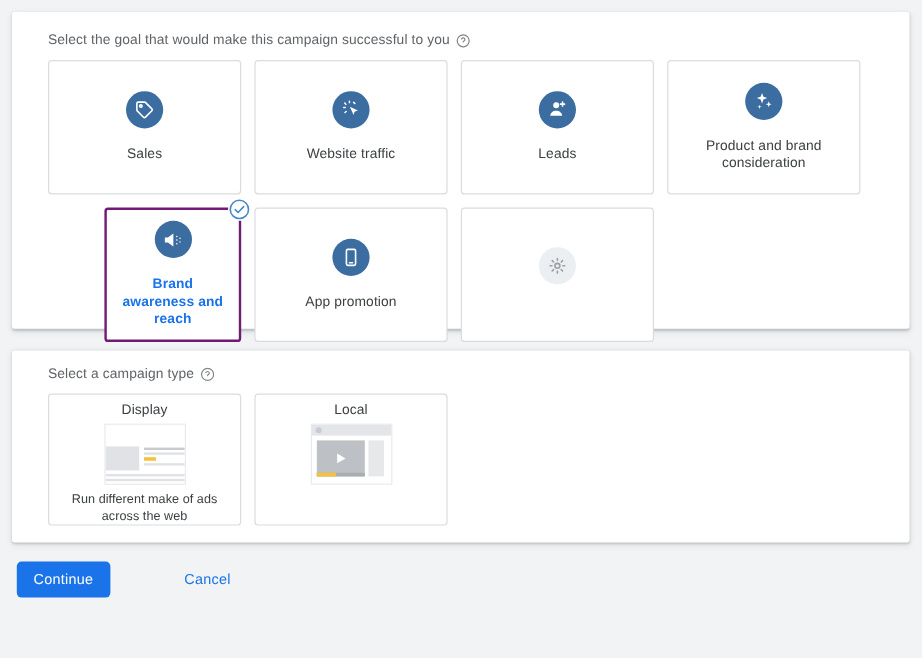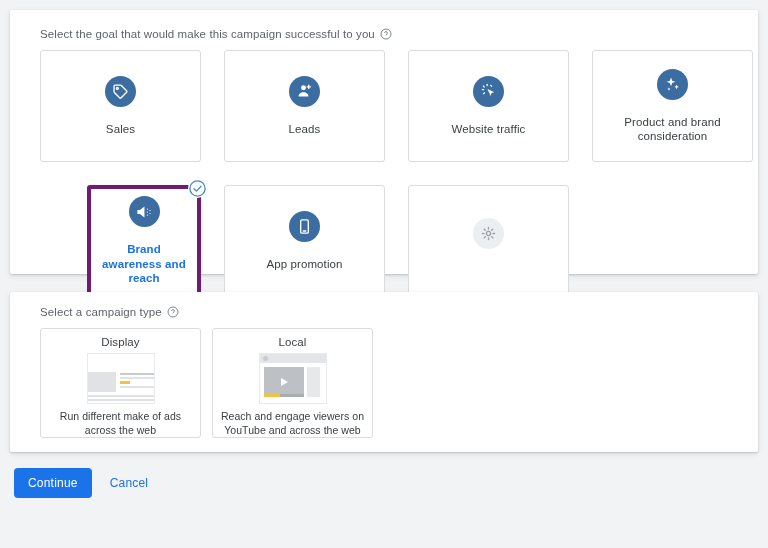--- a/index.html
+++ b/index.html
@@ -41,38 +41,38 @@
     display: inline-block;
     position: relative;
     flex: none;
   }
   .help-icon svg { display: block; }
 
   
   .goal-grid {
     display: grid;
     grid-template-columns: repeat(4, 161px);
-    gap: 23px;
+    gap: 11px;
     margin-left: 14px;
   }
   .goal-card {
     position: relative;
     height: 112px;
     border: 1px solid #dadce0;
     border-radius: 3px;
     background: #fff;
     display: flex;
     flex-direction: column;
     align-items: center;
     justify-content: center;
     cursor: pointer;
     padding: 6px 8px;
   }
   .goal-card.selected {
-    border: 4px solid #701a75;
+    border: 2px solid #701a75;
     border-radius: 3px;
     margin-left: 47px;
   }
   .goal-icon {
     width: 31px; height: 31px;
     border-radius: 50%;
     background: #3c6da0;
     display: flex;
     align-items: center;
     justify-content: center;
@@ -185,20 +185,21 @@
   }
   .btn-text {
     background: none;
     border: none;
     color: #1a73e8;
     font-size: 12px;
     font-family: "Liberation Sans", sans-serif;
     cursor: pointer;
     padding: 8px 6px;
     letter-spacing: .2px;
+    margin-left: 44px;
   }
 </style>
 </head>
 <body>
 
 <div class="page">
 
   <div class="panel panel-goal">
 
     <div class="section-label">
@@ -220,41 +221,41 @@
             <path d="M20.6 13.1 13 20.7a1.6 1.6 0 0 1-2.3 0l-7.4-7.4a1.6 1.6 0 0 1-.4-1V4.6A1.6 1.6 0 0 1 4.5 3h7.6c.4 0 .8.2 1.1.5l7.4 7.4a1.6 1.6 0 0 1 0 2.2z"></path>
             <circle cx="7.6" cy="7.6" r="1.4"></circle>
           </svg>
         </span>
         <span class="goal-label">Sales</span>
       </div>
 
       <div class="goal-card">
         <span class="goal-icon">
           <svg width="18" height="18" viewBox="0 0 24 24" fill="#ffffff">
-            <circle cx="10" cy="7.6" r="3.3"></circle>
-            <path d="M3.4 19.2c0-3.3 3-5.6 6.6-5.6s6.6 2.3 6.6 5.6z"></path>
-            <rect x="16.2" y="3.2" width="1.7" height="6.2" rx="0.8"></rect>
-            <rect x="13.9" y="5.5" width="6.2" height="1.7" rx="0.8"></rect>
-          </svg>
-        </span>
-        <span class="goal-label">Leads</span>
-      </div>
-
-      <div class="goal-card">
-        <span class="goal-icon">
-          <svg width="18" height="18" viewBox="0 0 24 24" fill="#ffffff">
             <path d="M10 9.4l9 4.1-3.7 1.2-1.1 3.8z"></path>
             <rect x="4.2" y="4.1" width="1.6" height="3.6" rx="0.8" transform="rotate(-40 5 5.9)"></rect>
             <rect x="8.8" y="2.2" width="1.6" height="3.3" rx="0.8"></rect>
             <rect x="2.4" y="9.3" width="3.3" height="1.6" rx="0.8"></rect>
             <rect x="3.6" y="14.3" width="3.4" height="1.6" rx="0.8" transform="rotate(-38 5.3 15.1)"></rect>
             <rect x="13.2" y="4.2" width="3.4" height="1.6" rx="0.8" transform="rotate(40 14.9 5)"></rect>
           </svg>
         </span>
         <span class="goal-label">Website traffic</span>
+      </div>
+
+      <div class="goal-card">
+        <span class="goal-icon">
+          <svg width="18" height="18" viewBox="0 0 24 24" fill="#ffffff">
+            <circle cx="10" cy="7.6" r="3.3"></circle>
+            <path d="M3.4 19.2c0-3.3 3-5.6 6.6-5.6s6.6 2.3 6.6 5.6z"></path>
+            <rect x="16.2" y="3.2" width="1.7" height="6.2" rx="0.8"></rect>
+            <rect x="13.9" y="5.5" width="6.2" height="1.7" rx="0.8"></rect>
+          </svg>
+        </span>
+        <span class="goal-label">Leads</span>
       </div>
 
       <div class="goal-card">
         <span class="goal-icon">
           <svg width="18" height="18" viewBox="0 0 24 24" fill="#ffffff">
             <path d="M9.4 3.2l1.5 4.3 4.3 1.5-4.3 1.6-1.5 4.3-1.6-4.3-4.3-1.6 4.3-1.5z"></path>
             <path d="M16.8 12.6l.9 2.4 2.4.9-2.4.9-.9 2.4-.9-2.4-2.4-.9 2.4-.9z"></path>
             <path d="M6.6 16.4l.6 1.7 1.7.6-1.7.6-.6 1.7-.6-1.7-1.7-.6 1.7-.6z"></path>
           </svg>
         </span>
@@ -351,21 +352,20 @@
           <span class="vthumb-body">
             <span class="vthumb-player">
               <span class="vthumb-play"></span>
               <span class="vthumb-progress">
                   <i></i>
                 </span>
             </span>
             <span class="vthumb-side"></span>
           </span>
         </span>
-        <span class="type-desc">Reach and engage viewers on YouTube and across the web</span>
       </div>
 
     </div>
   </div>
 
   <div class="footer">
     <button class="btn-primary">Continue</button>
     <button class="btn-text">Cancel</button>
   </div>
 

